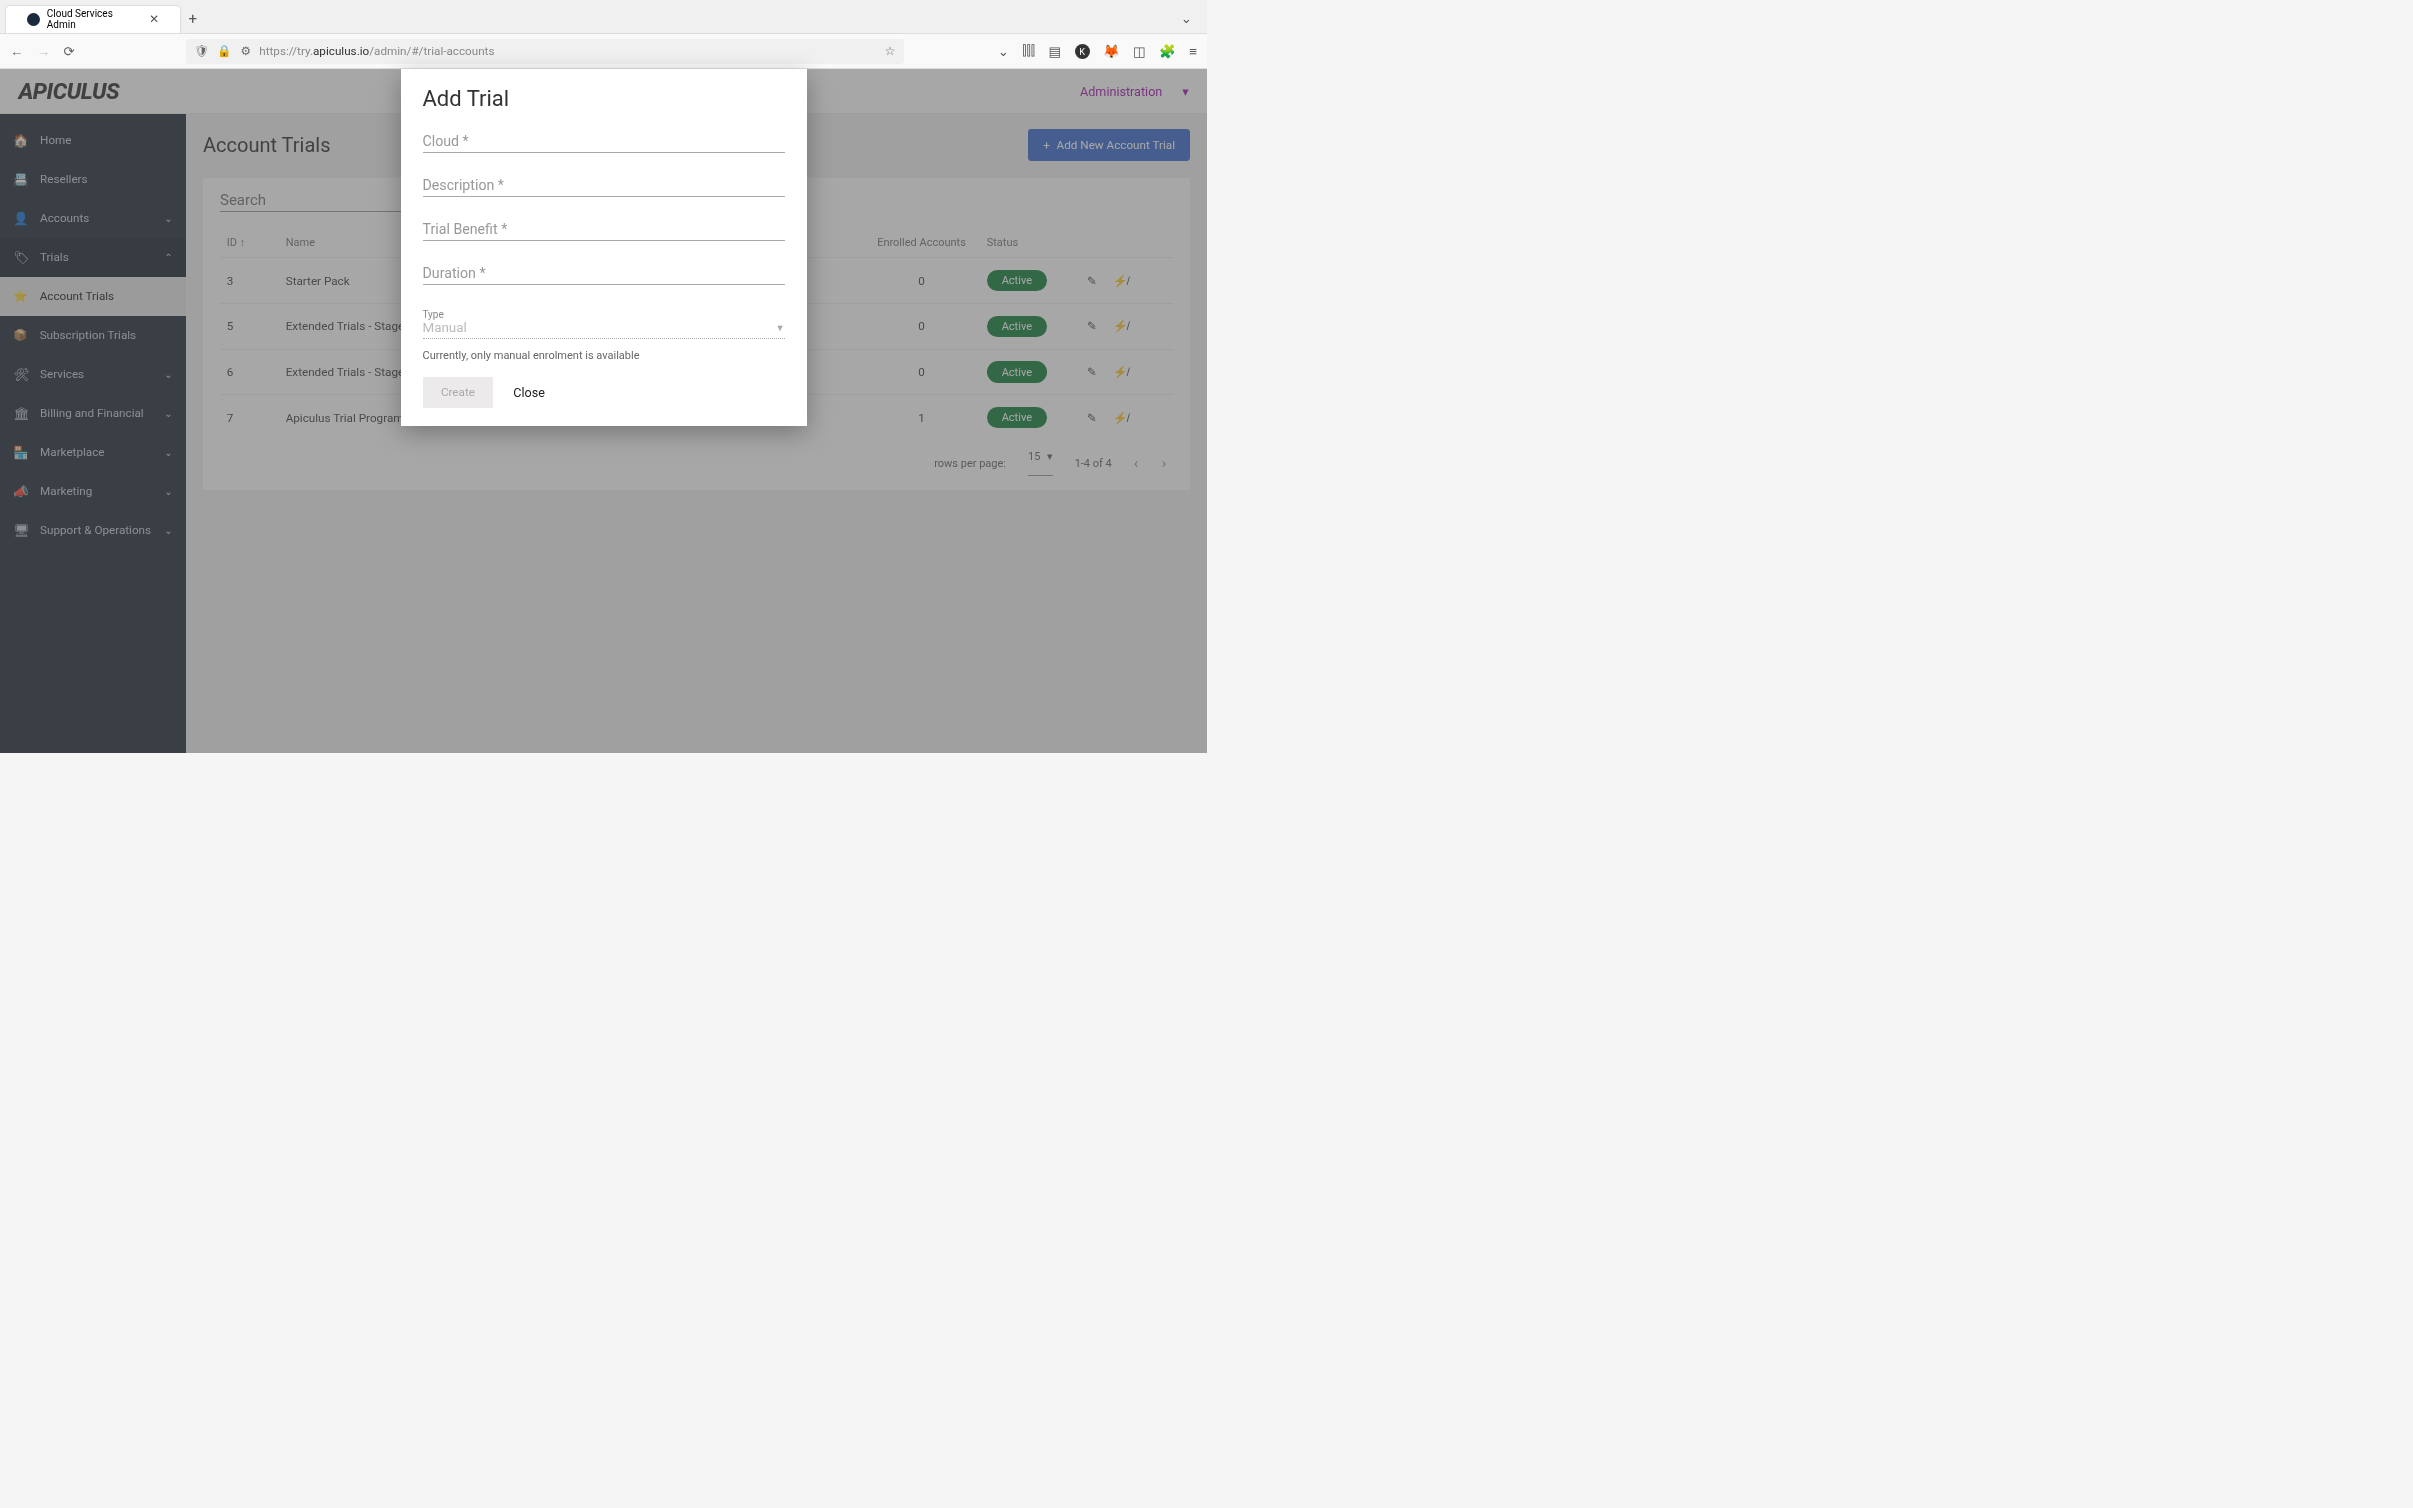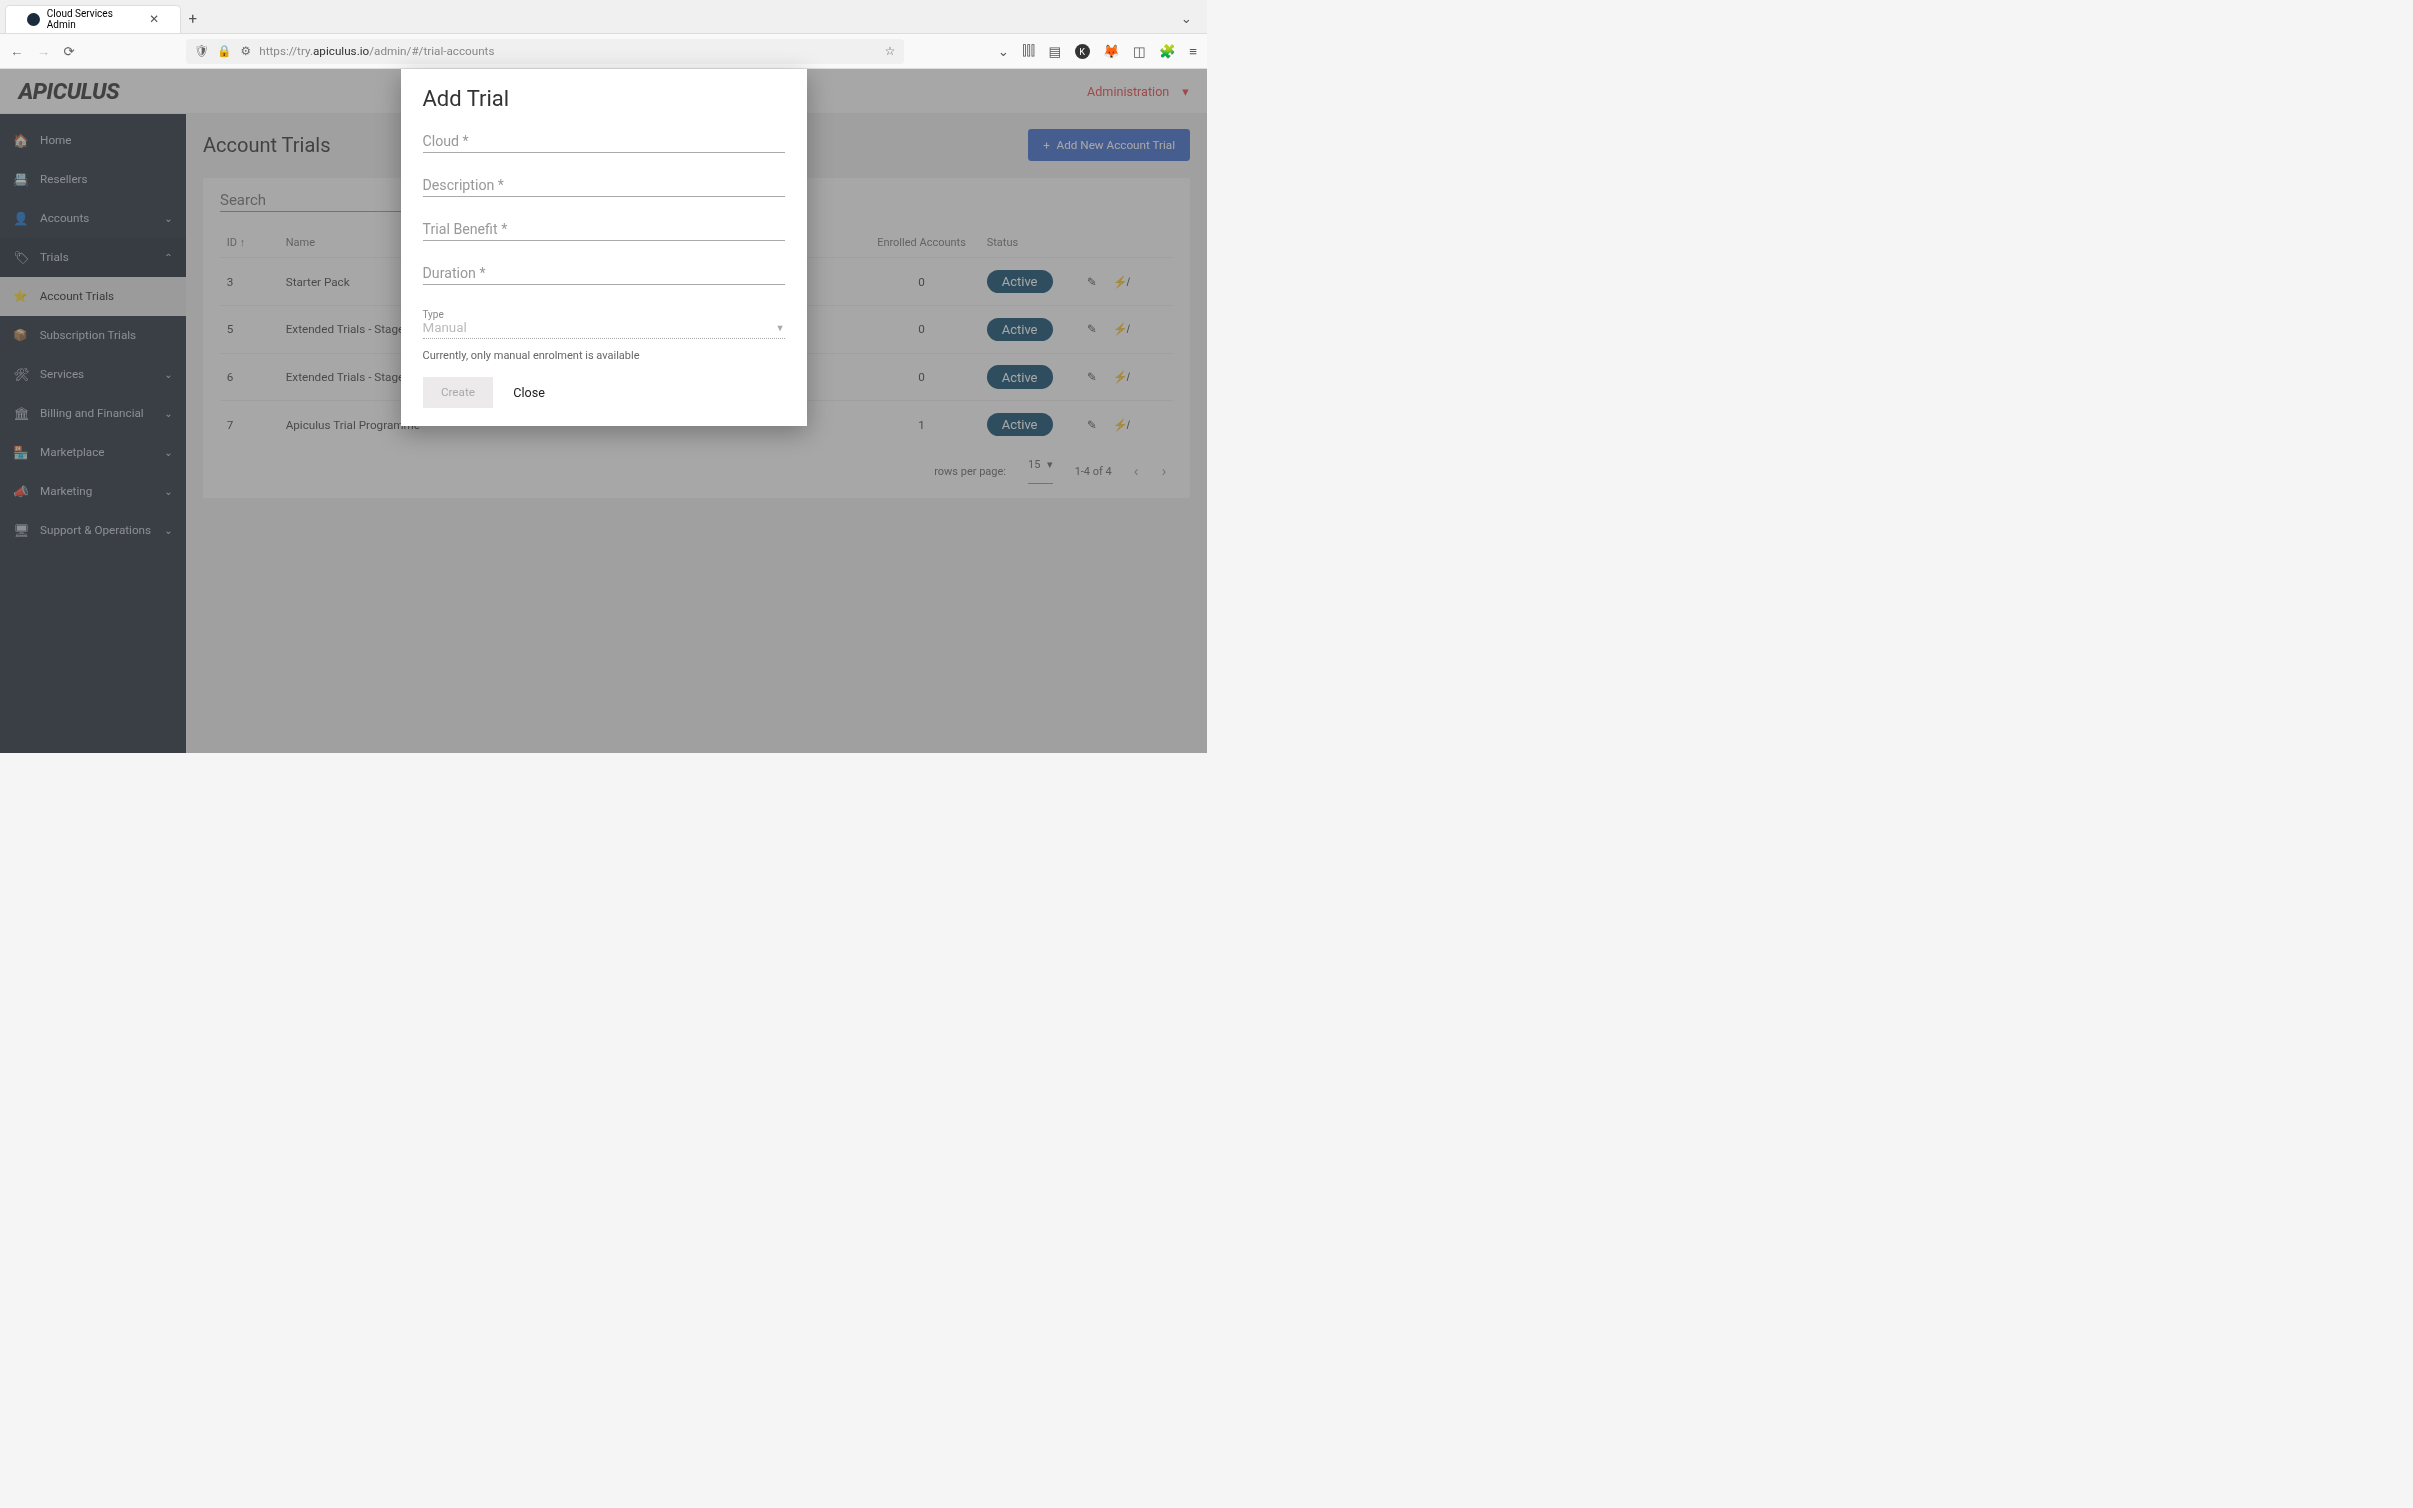--- a/index.html
+++ b/index.html
@@ -21,21 +21,21 @@
     .urlbar .url { flex: 1; color: #888; }
     .urlbar .url .bold { color: #333; }
     .right-icons { display: flex; gap: 13.4px; align-items: center; color: #555; font-size: 13.4px; }
     .right-icons .k { background: #333; color: #fff; border-radius: 50%; width: 15px; height: 15px; display: flex; align-items: center; justify-content: center; font-size: 9.2px; }
     .fox { color: #e2761b; }
 
     
     .app { position: relative; height: calc(754px - 70px); display: flex; flex-direction: column; }
     .app-header { height: 45px; background: #fff; display: flex; align-items: center; padding: 0 18.4px; border-bottom: 0.8px solid #eee; }
     .logo { font-size: 22.6px; font-weight: 800; font-style: italic; letter-spacing: -0.4px; color: #333; }
-    .admin-menu { margin-left: auto; color: #ef4444; font-size: 12.6px; display: flex; align-items: center; gap: 13px; }
+    .admin-menu { margin-left: auto; color: #a21caf; font-size: 12.6px; display: flex; align-items: center; gap: 20px; }
 
     .body { flex: 1; display: flex; }
     .sidebar { width: 186px; background: #252f3d; color: #c7cdd6; padding-top: 6.7px; flex-shrink: 0; }
     .navitem { height: 39px; display: flex; align-items: center; padding: 0 13.4px; gap: 11.7px; font-size: 11.7px; cursor: pointer; }
     .navitem .ico { width: 15px; text-align: center; font-size: 12.6px; }
     .navitem .chev { margin-left: auto; font-size: 10px; }
     .subitem { height: 39px; display: flex; align-items: center; padding: 0 13.4px 0 13.4px; gap: 11.7px; font-size: 11.7px; }
     .subitem.active { background: #e6e7e9; color: #222; }
     .navitem.expanded { background: #1f2835; }
 
@@ -53,21 +53,21 @@
     table { width: 100%; border-collapse: collapse; margin-top: 15px; }
     th { text-align: left; font-weight: 400; color: #777; font-size: 11px; padding: 8.4px 6.7px; }
     th.id { width: 59px; }
     th.name { width: 268px; }
     th.enrolled { text-align: center; width: 117px; }
     th.status { width: 92px; }
     th.actions { width: 101px; }
     tbody tr { border-top: 0.8px solid #eee; }
     td { padding: 11.7px 6.7px; font-size: 11.7px; color: #444; vertical-align: middle; }
     td.enrolled { text-align: center; }
-    .badge { background: #0c4a6e; color: #fff; font-size: 13px; padding: 4.2px 15px; border-radius: 11.7px; display: inline-block; }
+    .badge { background: #15803d; color: #fff; font-size: 11px; padding: 4.2px 15px; border-radius: 11.7px; display: inline-block; }
     .act { color: #444; margin: 0 8.4px; cursor: pointer; }
 
     .pager { display: flex; align-items: center; justify-content: flex-end; gap: 22px; color: #666; font-size: 11px; margin-top: 10px; padding-right: 6.7px; }
     .pager .pp { display: flex; align-items: flex-start; gap: 6.7px; border-bottom: 0.8px solid #999; padding-bottom: 12px; }
     .pager .nav { display: flex; gap: 23.5px; font-size: 15px; color: #999; }
 
     
     .overlay { position: absolute; inset: 0; background: rgba(80,80,80,0.5); display: flex; align-items: flex-start; justify-content: center; }
     .modal { width: 406px; background: #fff; padding: 17px 22px 18.4px; box-shadow: 0 6.7px 23.5px rgba(0,0,0,0.3); }
     .modal h2 { font-size: 22px; font-weight: 400; color: #333; margin-bottom: 22px; }

